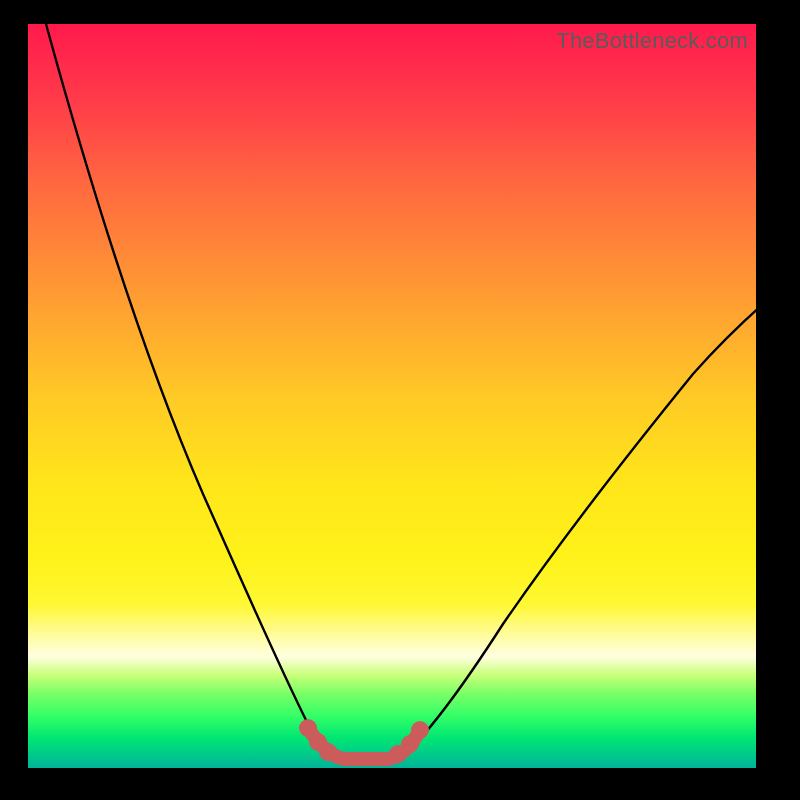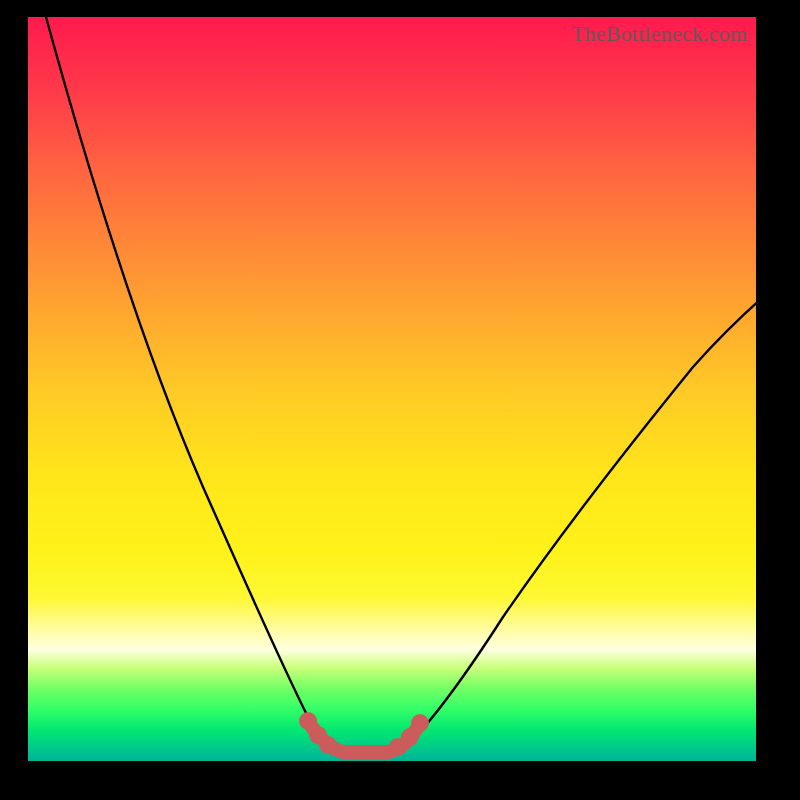--- a/index.html
+++ b/index.html
@@ -15,42 +15,41 @@
     position: absolute;
     left: 0;
     top: 0;
     width: 800px;
     height: 800px;
     background: #000;
   }
   .plot {
     position: absolute;
     left: 28px;
-    top: 17px;
+    top: 24px;
     width: 728px;
     height: 744px;
     background: linear-gradient(to bottom,
       #ff1a4d 0%,
       #ff3a4a 10%,
       #ff6a3f 22%,
       #ff9a33 36%,
       #ffc926 50%,
       #ffe61a 62%,
       #fff21a 72%,
       #fff833 78%,
       #fffca6 82.5%,
       #ffffe0 85%,
       #c9ff7a 87.5%,
       #7aff66 90%,
       #33ff66 93%,
       #00e673 96%,
       #00cc88 98%,
       #00b399 100%
     );
-    font-family: Liberation Serif, serif;
   }
   .watermark {
     position: absolute;
     top: 4px;
     right: 8px;
     color: #5b5b5b;
     font-size: 22px;
     font-weight: 500;
     letter-spacing: 0.2px;
     user-select: none;

